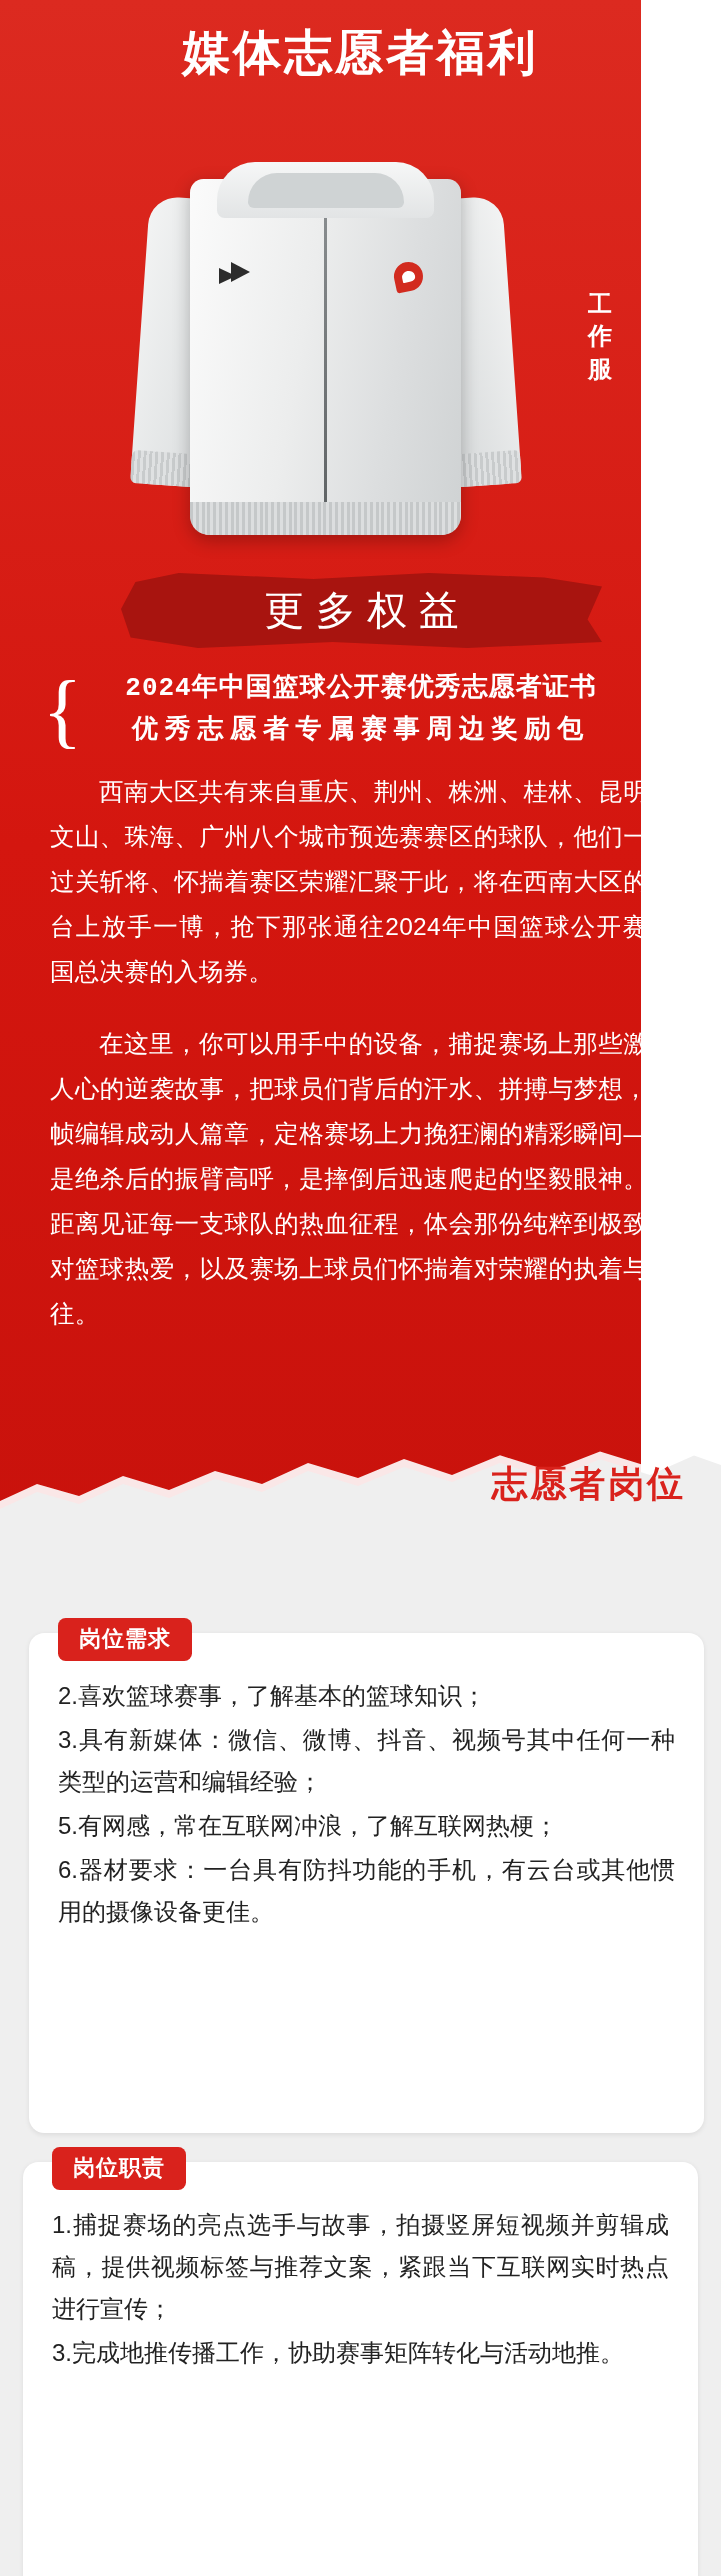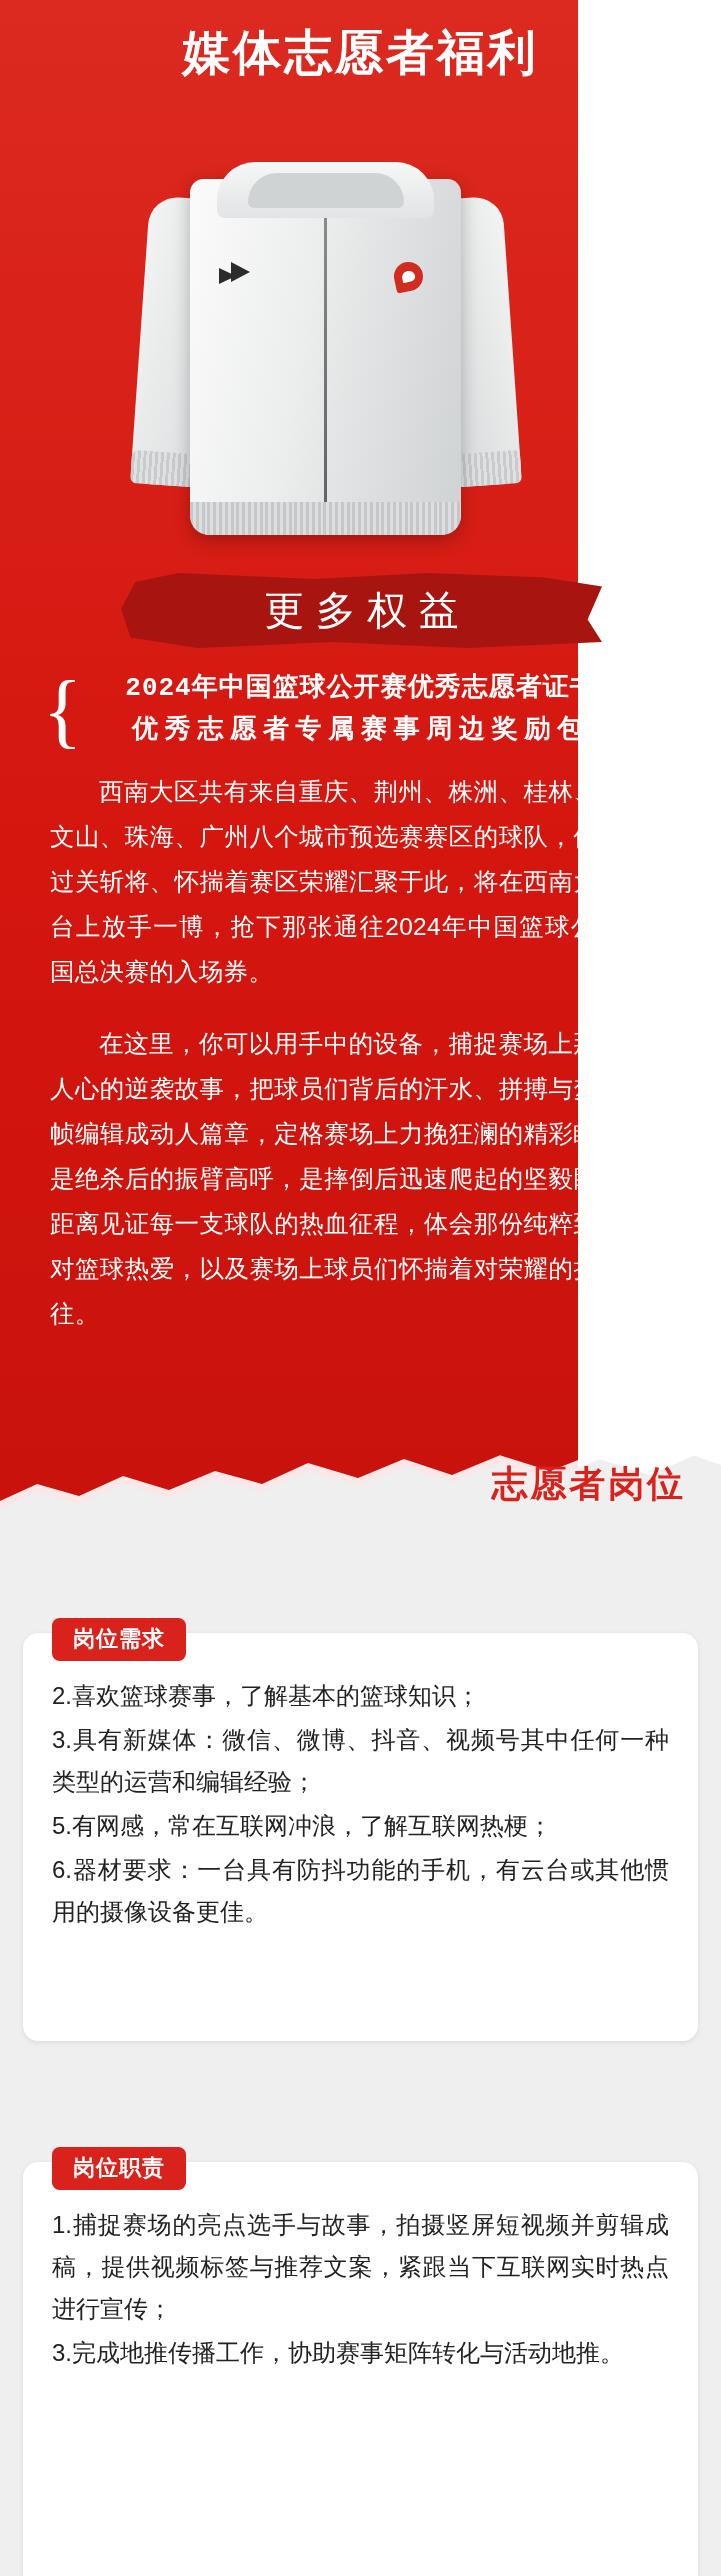--- a/index.html
+++ b/index.html
@@ -9,21 +9,21 @@
     background:#ffffff;
     width:721px;
     height:2576px;
     overflow:hidden;
     position:relative;
   }
   .page { width:721px; height:2576px; position:relative; }
 
   
   .red-section {
-    position:absolute; top:0; left:0; width:578px; height:1534px;
+    position:absolute; top:0; left:0; width:641px; height:1534px;
     background:#d9221c;
     background-image:linear-gradient(180deg,#dc2a20 0%,#d4160f 55%,#c9120c 100%);
   }
   .title-main {
     position:absolute; top:21px; left:0; width:721px;
     text-align:center;
     font-size:48px; font-weight:bold; color:#ffffff;
     letter-spacing:2.9px;
   }
 
@@ -95,23 +95,23 @@
     position:absolute; right:38px; top:83px; width:29px; height:29px;
     background:#d22b1f;
     border-radius:50% 50% 50% 10%;
     transform:rotate(-12deg);
   }
   .logo-right:after{
     content:""; position:absolute; left:7.7px; top:8.7px; width:13.5px; height:11.5px;
     background:#ffffff; border-radius:50% 50% 40% 10%;
   }
   .side-label {
-    position:absolute; top:288px; left:613px; width:48px;
+    position:absolute; top:288px; left:588px; width:48px;
     color:#ffffff; font-size:24px; font-weight:bold; line-height:1.35;
-    letter-spacing:1.9px; text-align:center;
+    letter-spacing:1.9px; 
   }
 
   
   .benefit-banner {
     position:absolute; top:573px; left:121px; width:481px; height:75px;
   }
   .banner-brush {
     position:absolute; left:0; top:0; width:481px; height:75px;
     background:#a8140f;
     clip-path:polygon(3% 12%,12% 0,40% 8%,64% 0,88% 6%,100% 18%,97% 62%,100% 92%,72% 100%,44% 92%,16% 100%,2% 86%,0 48%);
@@ -181,21 +181,21 @@
   .section-title {
     position:absolute; right:35px; top:1460px;
     font-size:36px; font-weight:bold; color:#d9221c; letter-spacing:2.9px;
   }
 
   .card {
     position:absolute; left:23px; width:675px;
     background:#ffffff; border-radius:15.4px;
     box-shadow:0 1.9px 5.8px rgba(0,0,0,.08);
   }
-  .card.req  { top:1633px; height:408px; }
+  .card.req  { top:1633px; height:500px;margin-left:6px; }
   .card.duty { top:2162px; height:500px; }
 
   .pill {
     position:absolute; left:29px; top:-15.4px;
     background:#d9221c; color:#ffffff;
     font-size:22px; font-weight:bold; letter-spacing:1px;
     padding:6.7px 21px; border-radius:7.7px;
   }
   .card ol {
     list-style:none; padding:42px 29px 0 29px;

